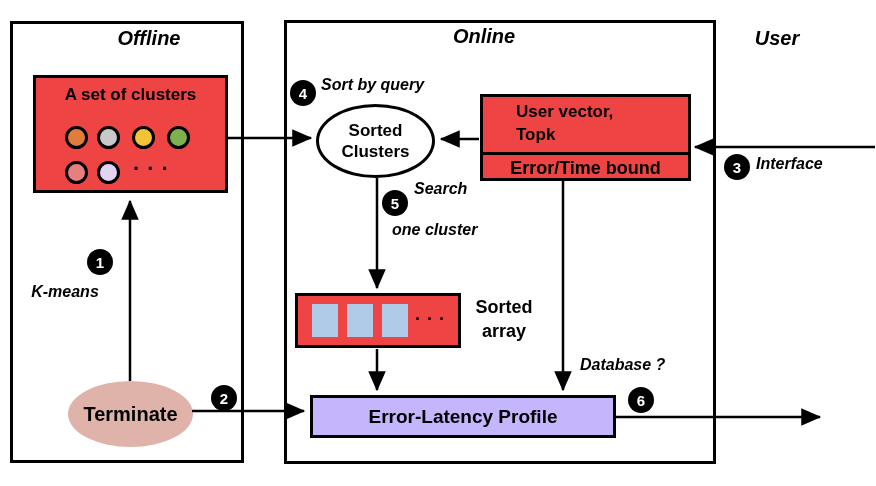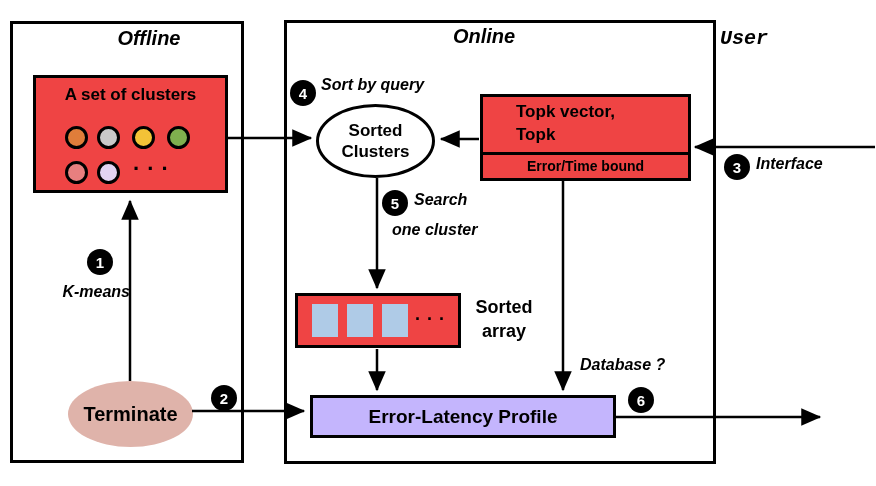--- a/index.html
+++ b/index.html
@@ -6,21 +6,21 @@
   .diagram{
     position:relative;width:876px;height:486px;background:#ffffff;
     font-family:"Liberation Sans",sans-serif;color:#000;overflow:hidden;
   }
   .panel{position:absolute;border:3px solid #000;box-sizing:border-box;background:transparent;}
   .panel-offline{left:10px;top:21px;width:234px;height:442px;}
   .panel-online{left:284px;top:20px;width:432px;height:444px;}
   .sec-title{position:absolute;font-weight:bold;font-style:italic;font-size:20px;text-align:center;}
   .t-offline{left:10px;top:27px;width:278px;}
   .t-online{left:284px;top:25px;width:400px;}
-  .t-user{left:704px;top:27px;width:80px;font-family:Liberation Mono, monospace;}
+  .t-user{left:737px;top:27px;width:80px;}
   .box{position:absolute;border:3px solid #000;box-sizing:border-box;background:#ef4444;}
   .clusters-box{left:33px;top:75px;width:195px;height:118px;}
   .clusters-title{font-weight:bold;font-size:17px;text-align:center;margin-top:7px;}
   .cluster-dot{position:absolute;width:23px;height:23px;border:3px solid #000;border-radius:50%;box-sizing:border-box;}
   .c1{left:29px;top:48px;}
   .c2{left:61px;top:48px;}
   .c3{left:96px;top:48px;}
   .c4{left:131px;top:48px;}
   .c5{left:29px;top:83px;}
   .c6{left:61px;top:83px;}
@@ -29,35 +29,35 @@
     position:absolute;width:26px;height:26px;border-radius:50%;background:#000;color:#fff;
     font-weight:bold;font-size:15px;display:flex;align-items:center;justify-content:center;
   }
   .b1{left:87px;top:249px;}
   .b2{left:211px;top:385px;}
   .b3{left:724px;top:154px;}
   .b4{left:290px;top:80px;}
   .b5{left:382px;top:190px;}
   .b6{left:628px;top:387px;}
   .step-label{position:absolute;font-weight:bold;font-style:italic;font-size:16px;white-space:nowrap;}
-  .l-kmeans{left:0px;top:283px;width:130px;text-align:right;}
+  .l-kmeans{left:0px;top:283px;width:130px;text-align:center;}
   .l-build{left:170px;top:355px;width:75px;text-align:center;}
   .l-interface{left:756px;top:155px;}
   .l-sortby{left:321px;top:76px;}
-  .l-search1{left:414px;top:191px;}
+  .l-search1{left:414px;top:180px;}
   .l-search2{left:392px;top:221px;}
   .l-terminate{left:580px;top:356px;}
   .ellipse{position:absolute;border:3px solid #000;border-radius:50%;box-sizing:border-box;background:#fff;
     display:flex;flex-direction:column;align-items:center;justify-content:center;}
   .sorted-clusters{left:316px;top:104px;width:119px;height:74px;font-weight:bold;font-size:17px;line-height:1.25;}
   .database{left:68px;top:381px;width:125px;height:66px;border:none;font-weight:bold;font-size:20px;
     display:flex;align-items:center;justify-content:center;}
   .query-box{left:480px;top:94px;width:211px;height:87px;}
   .query-top{height:51px;padding:4px 0 0 33px;font-weight:bold;font-size:17px;line-height:1.35;}
-  .query-bottom{border-top:3px solid #000;height:27px;text-align:center;font-weight:bold;font-size:14px;padding-top:3px;}
+  .query-bottom{border-top:3px solid #000;height:27px;text-align:center;font-weight:bold;font-size:18px;padding-top:3px;}
   .array-box{left:295px;top:293px;width:166px;height:55px;}
   .array-sq{position:absolute;width:26px;height:33px;top:8px;}
   .sq1{left:14px;}
   .sq2{left:49px;}
   .sq3{left:84px;}
   .array-ellipsis{position:absolute;left:117px;top:8px;font-weight:bold;font-size:18px;letter-spacing:1px;}
   .array-label{position:absolute;left:461px;top:295px;width:86px;text-align:center;font-weight:bold;font-size:18px;line-height:1.35;}
   .elp-box{left:310px;top:395px;width:306px;height:43px;display:flex;align-items:center;justify-content:center;
     font-weight:bold;font-size:19px;}
   .arrows{position:absolute;left:0;top:0;pointer-events:none;}
@@ -92,21 +92,21 @@
 
   <div class="badge b4">4</div>
   <div class="step-label l-sortby">Sort by query</div>
   <div class="ellipse sorted-clusters">
     <span>Sorted</span>
     <span>Clusters</span>
   </div>
 
   <div class="box query-box">
     <div class="query-top">
-      <div>Topk vector,</div>
+      <div>User vector,</div>
       <div>Topk</div>
     </div>
     <div class="query-bottom">Error/Time bound</div>
   </div>
 
   <div class="badge b5">5</div>
   <div class="step-label l-search1">Search</div>
   <div class="step-label l-search2">one cluster</div>
 
   <div class="box array-box">

